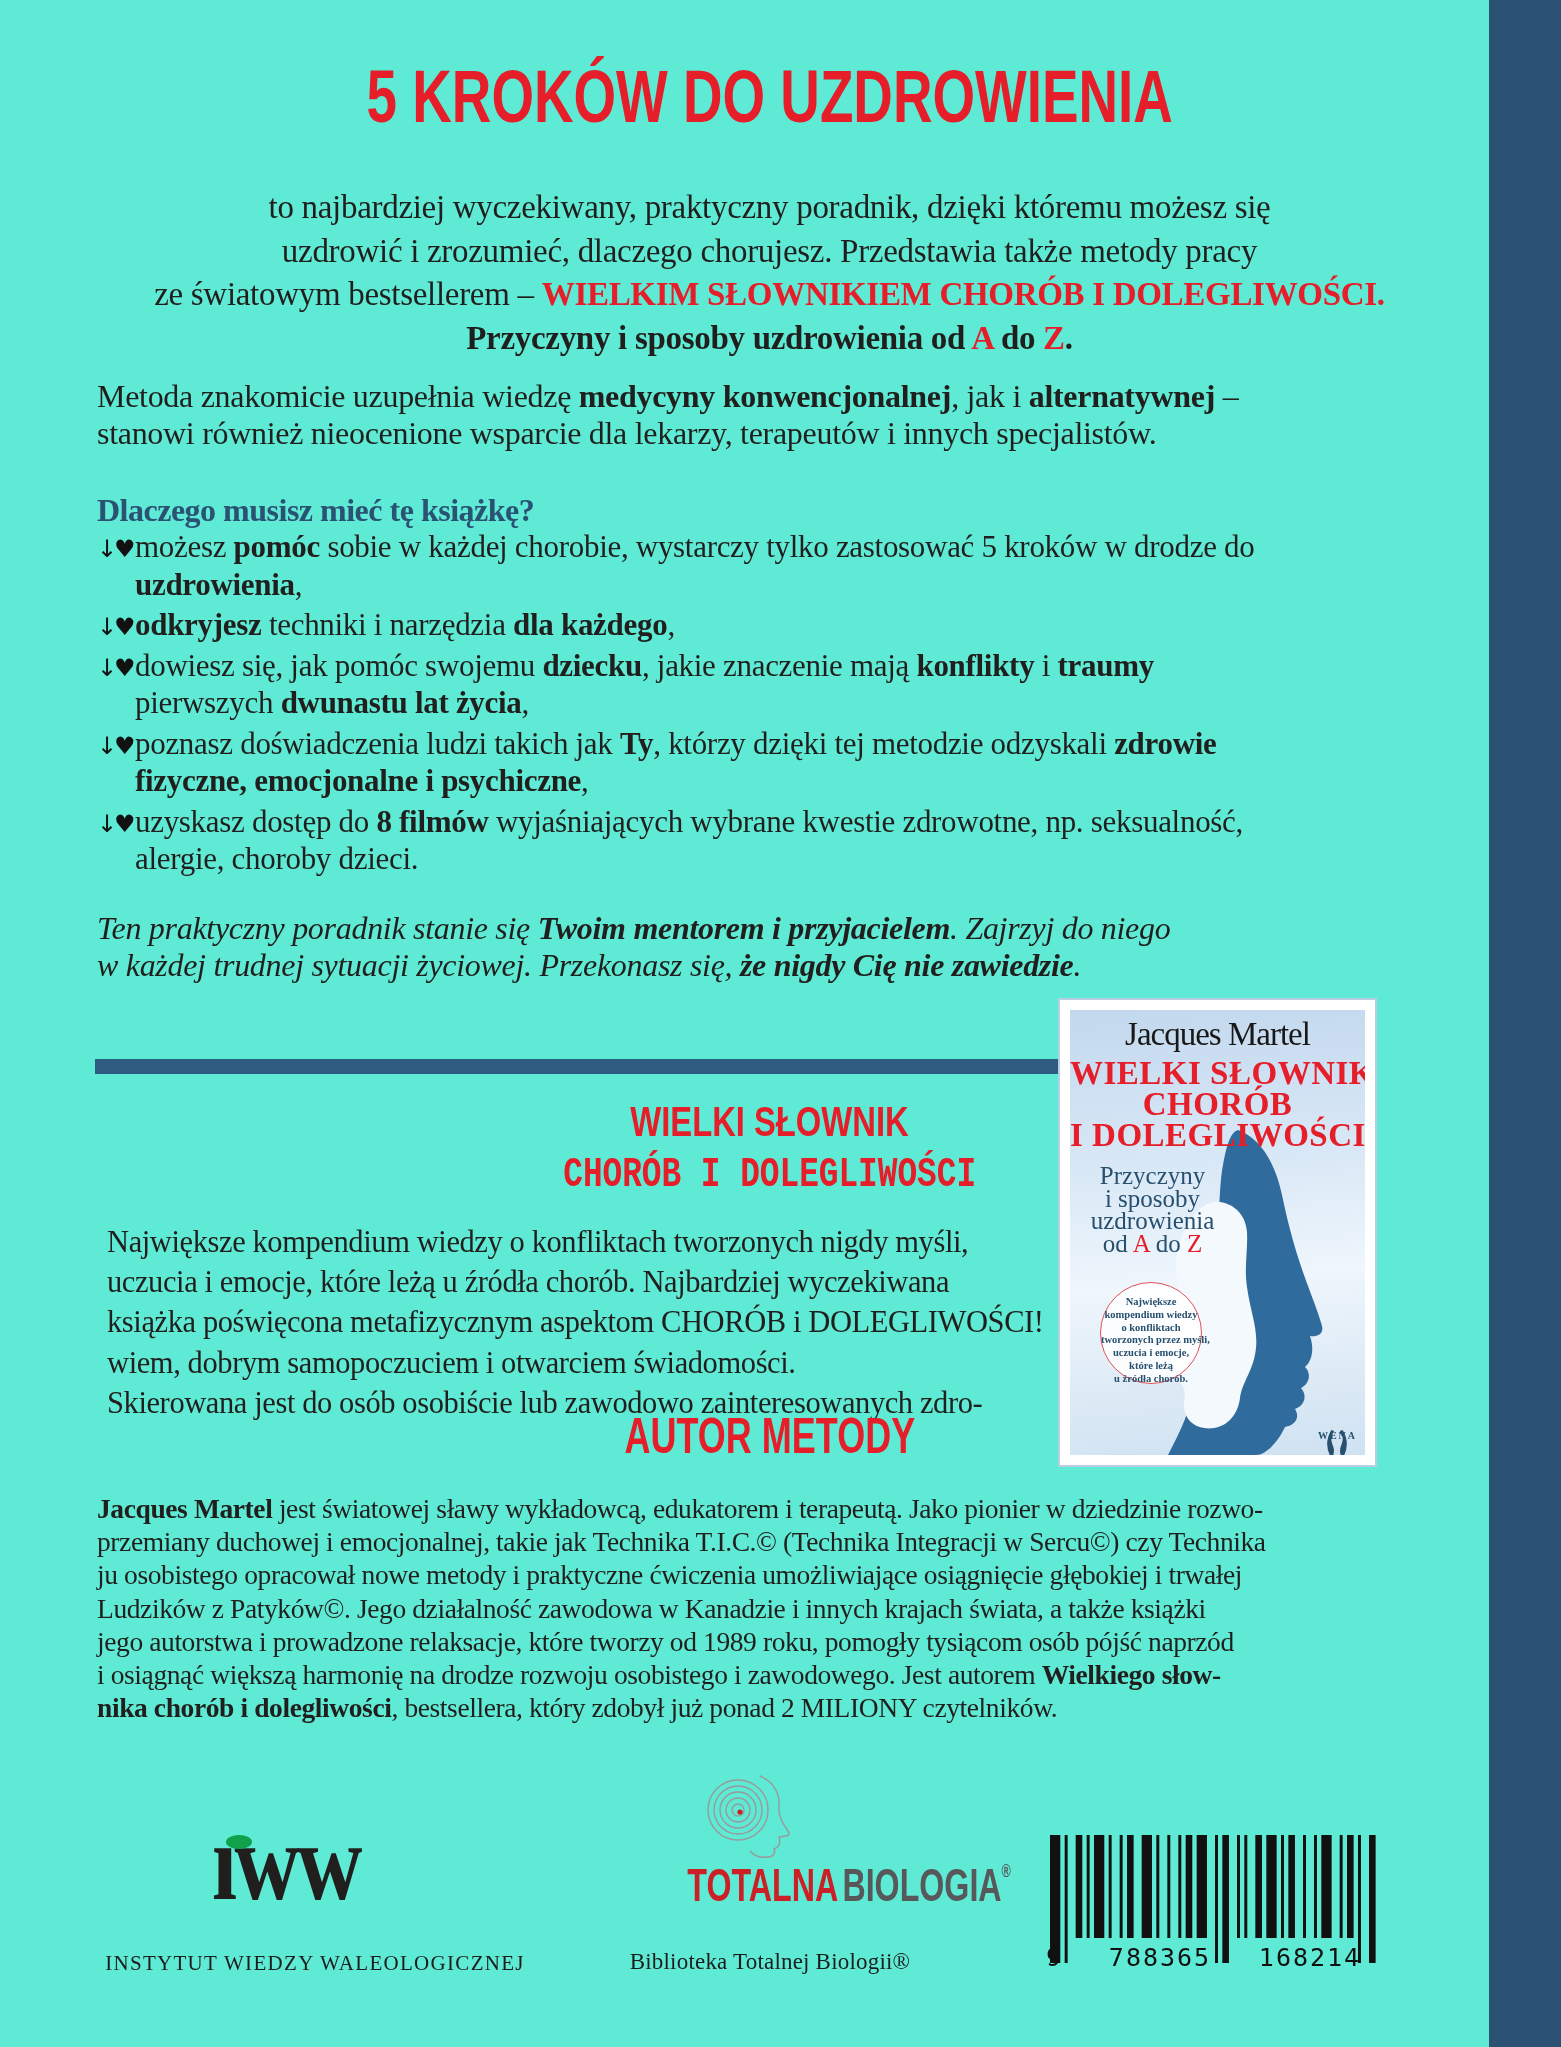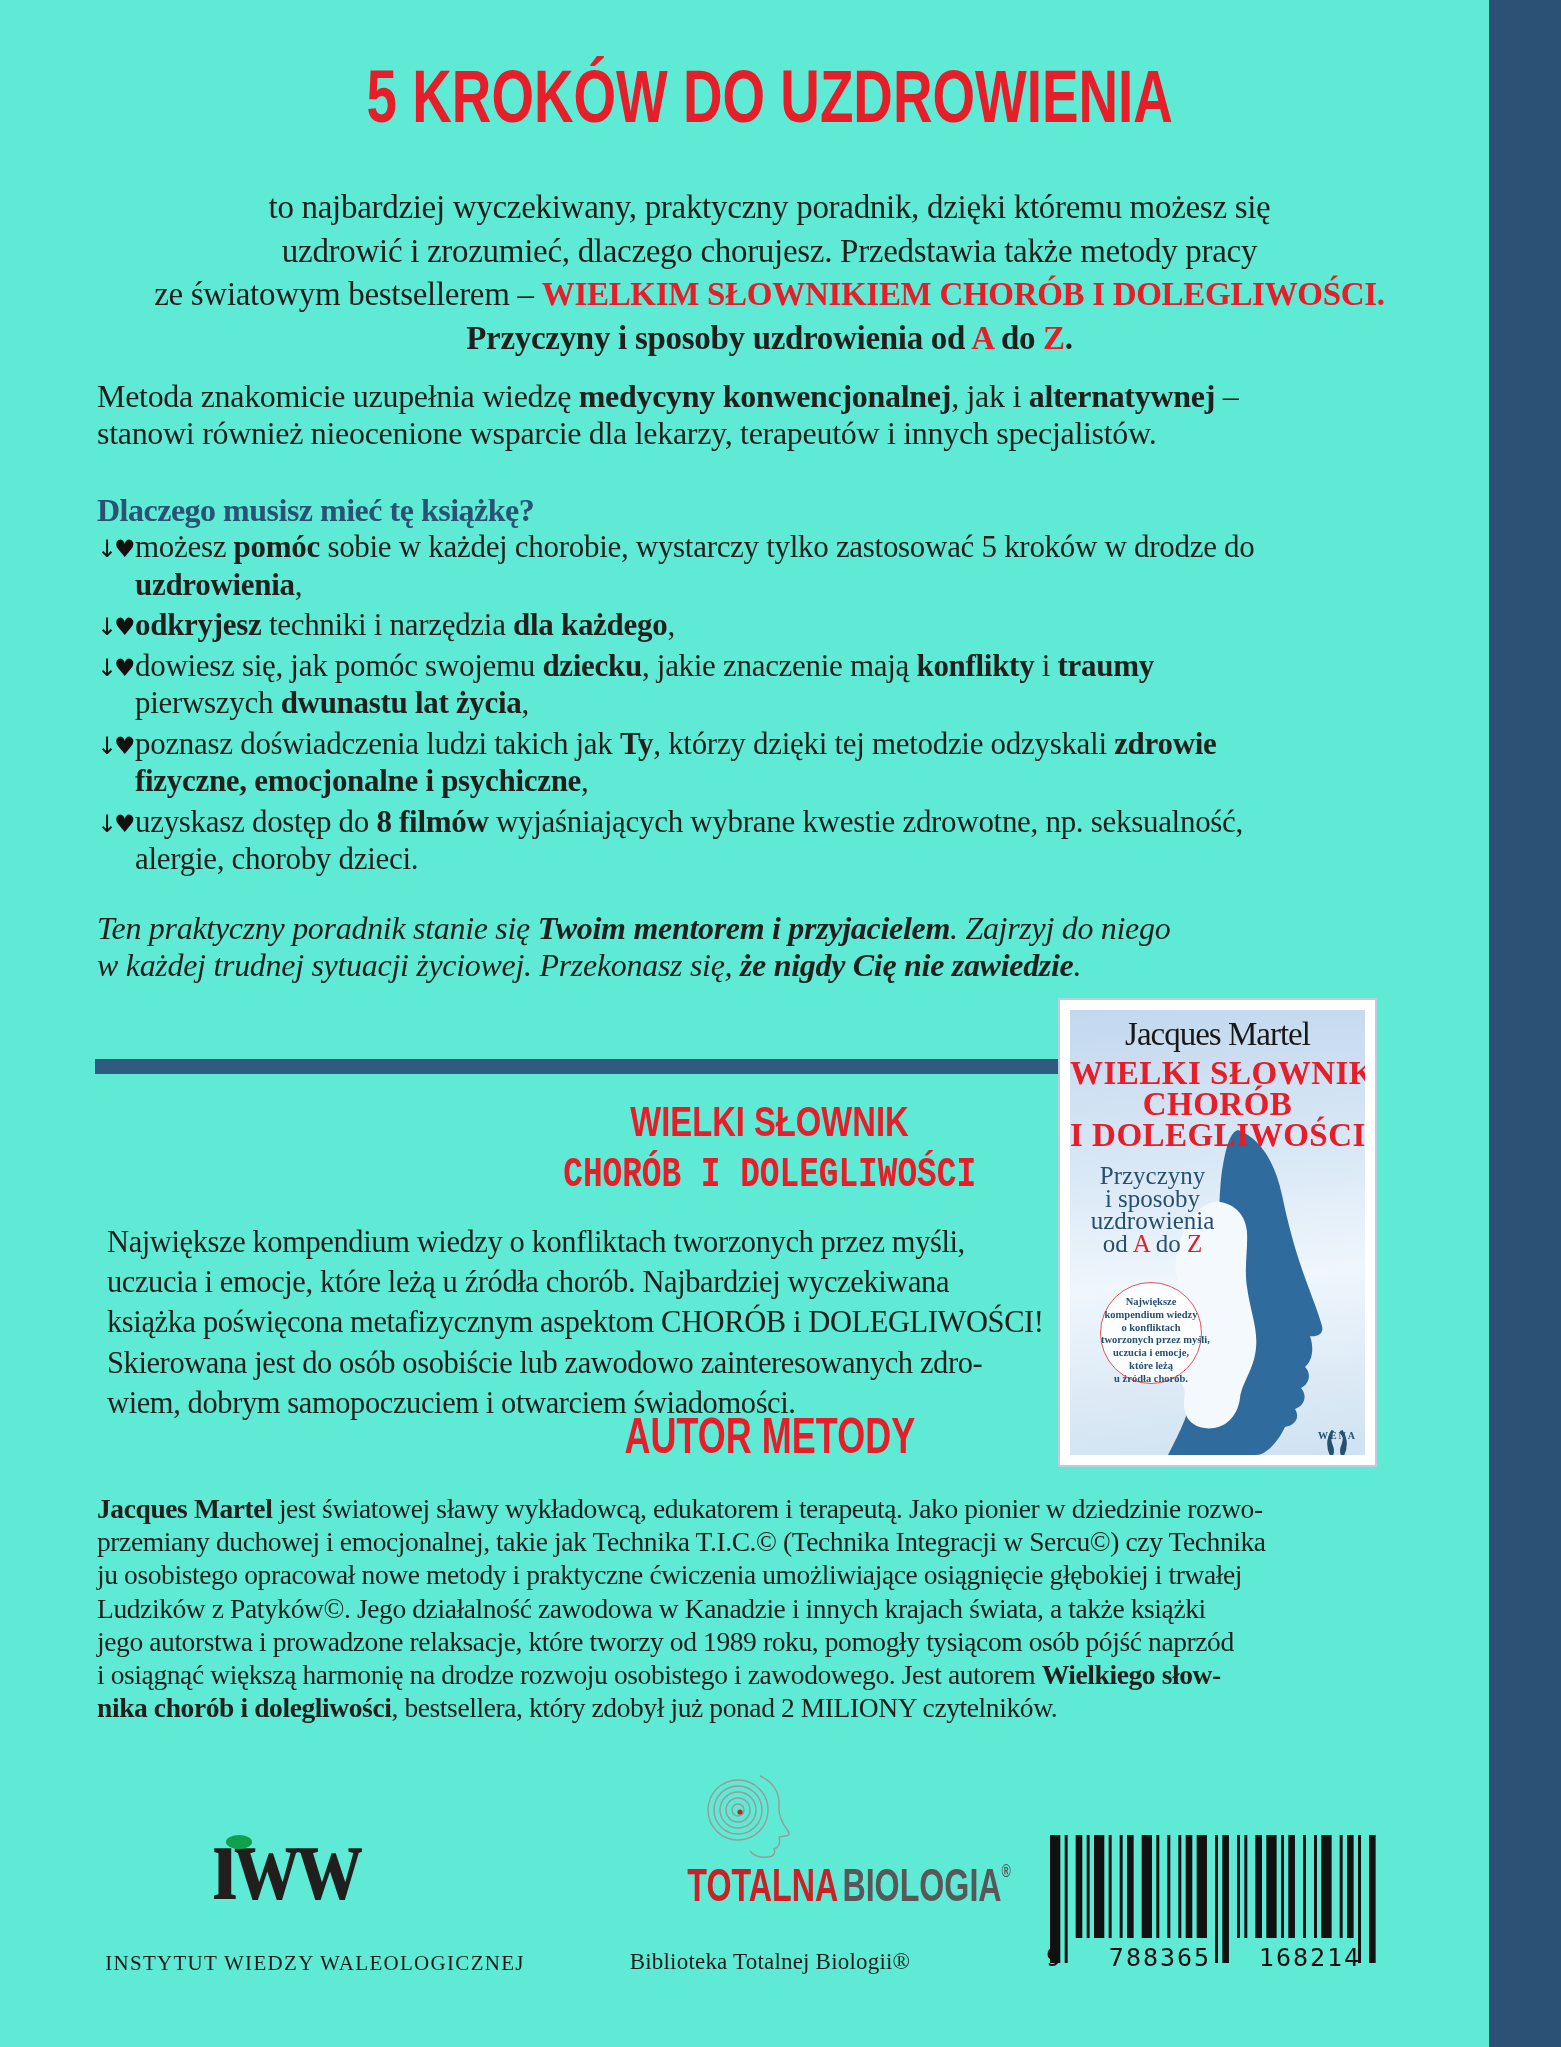--- a/index.html
+++ b/index.html
@@ -152,25 +152,25 @@
       <div class="line"><span>Ten praktyczny poradnik stanie się </span><span class="sg-b">Twoim mentorem i przyjacielem</span><span>. Zajrzyj do niego</span></div>
       <div class="line"><span>w każdej trudnej sytuacji życiowej. Przekonasz się, </span><span class="sg-b">że nigdy Cię nie zawiedzie</span><span>.</span></div>
     </div>
 
   <div class="abs rule"></div>
 
   <div class="abs content-x center dict-h dict-h1"><span class="cond">WIELKI SŁOWNIK</span></div>
   <div class="abs content-x center dict-h dict-h2"><span class="cond">CHORÓB I DOLEGLIWOŚCI</span></div>
 
   <div class="abs dict-p">
-      <div class="line"><span>Największe kompendium wiedzy o konfliktach tworzonych przez myśli,</span></div>
+      <div class="line"><span>Największe kompendium wiedzy o konfliktach tworzonych nigdy myśli,</span></div>
       <div class="line"><span>uczucia i emocje, które leżą u źródła chorób. Najbardziej wyczekiwana</span></div>
       <div class="line"><span>książka poświęcona metafizycznym aspektom CHORÓB i DOLEGLIWOŚCI!</span></div>
+      <div class="line"><span>wiem, dobrym samopoczuciem i otwarciem świadomości.</span></div>
       <div class="line"><span>Skierowana jest do osób osobiście lub zawodowo zainteresowanych zdro-</span></div>
-      <div class="line"><span>wiem, dobrym samopoczuciem i otwarciem świadomości.</span></div>
     </div>
 
   <div class="abs content-x center author-h"><span class="cond">AUTOR METODY</span></div>
 
   <div class="abs content-x author-p">
       <div class="line"><span class="sg-b">Jacques Martel</span><span> jest światowej sławy wykładowcą, edukatorem i terapeutą. Jako pionier w dziedzinie rozwo-</span></div>
       <div class="line"><span>przemiany duchowej i emocjonalnej, takie jak Technika T.I.C.© (Technika Integracji w Sercu©) czy Technika</span></div>
       <div class="line"><span>ju osobistego opracował nowe metody i praktyczne ćwiczenia umożliwiające osiągnięcie głębokiej i trwałej</span></div>
       <div class="line"><span>Ludzików z Patyków©. Jego działalność zawodowa w Kanadzie i innych krajach świata, a także książki</span></div>
       <div class="line"><span>jego autorstwa i prowadzone relaksacje, które tworzy od 1989 roku, pomogły tysiącom osób pójść naprzód</span></div>

